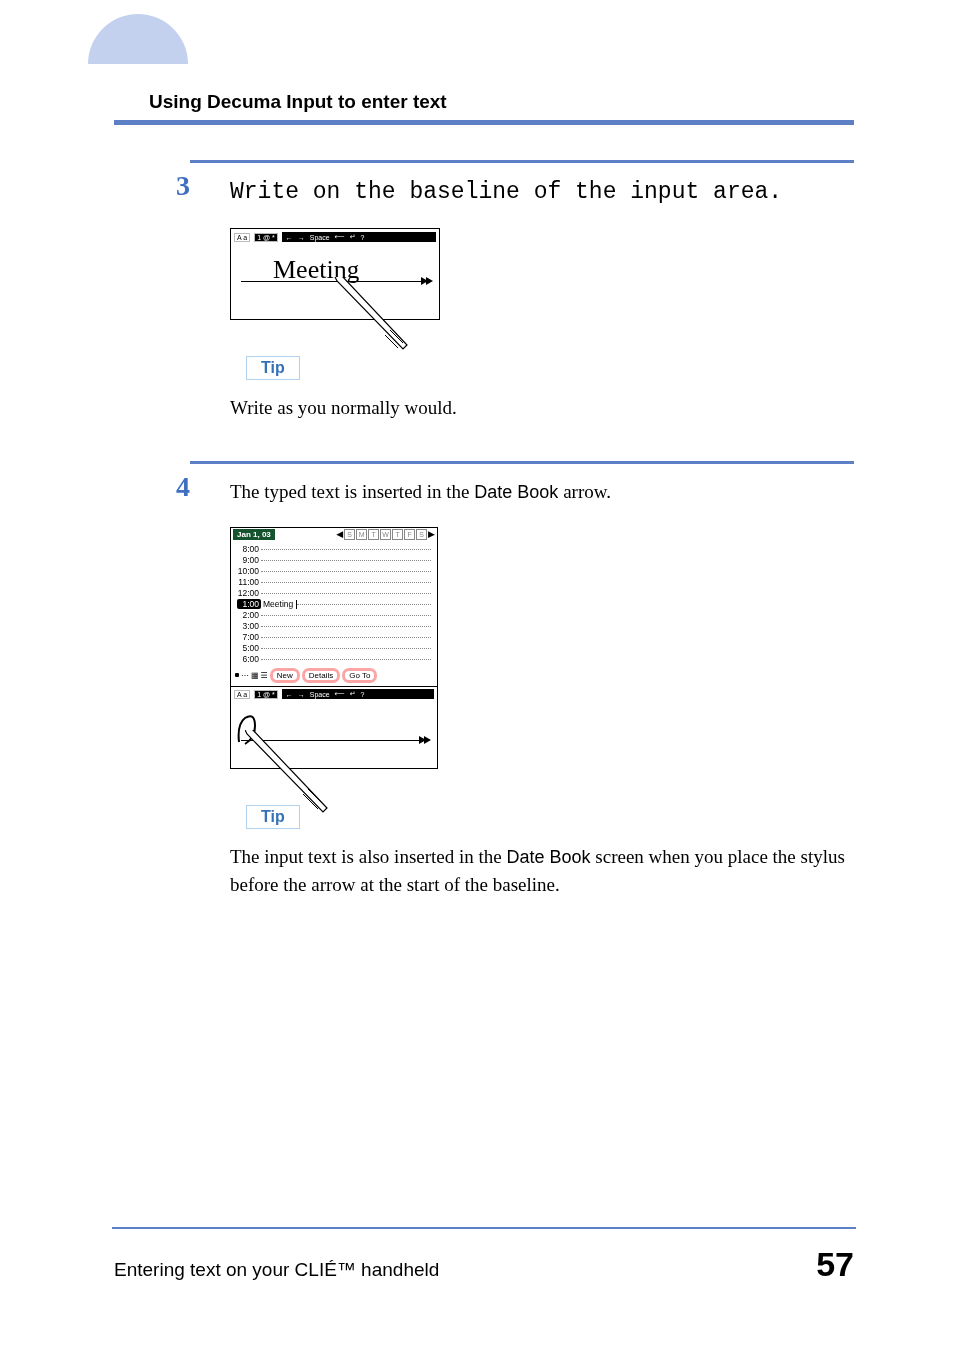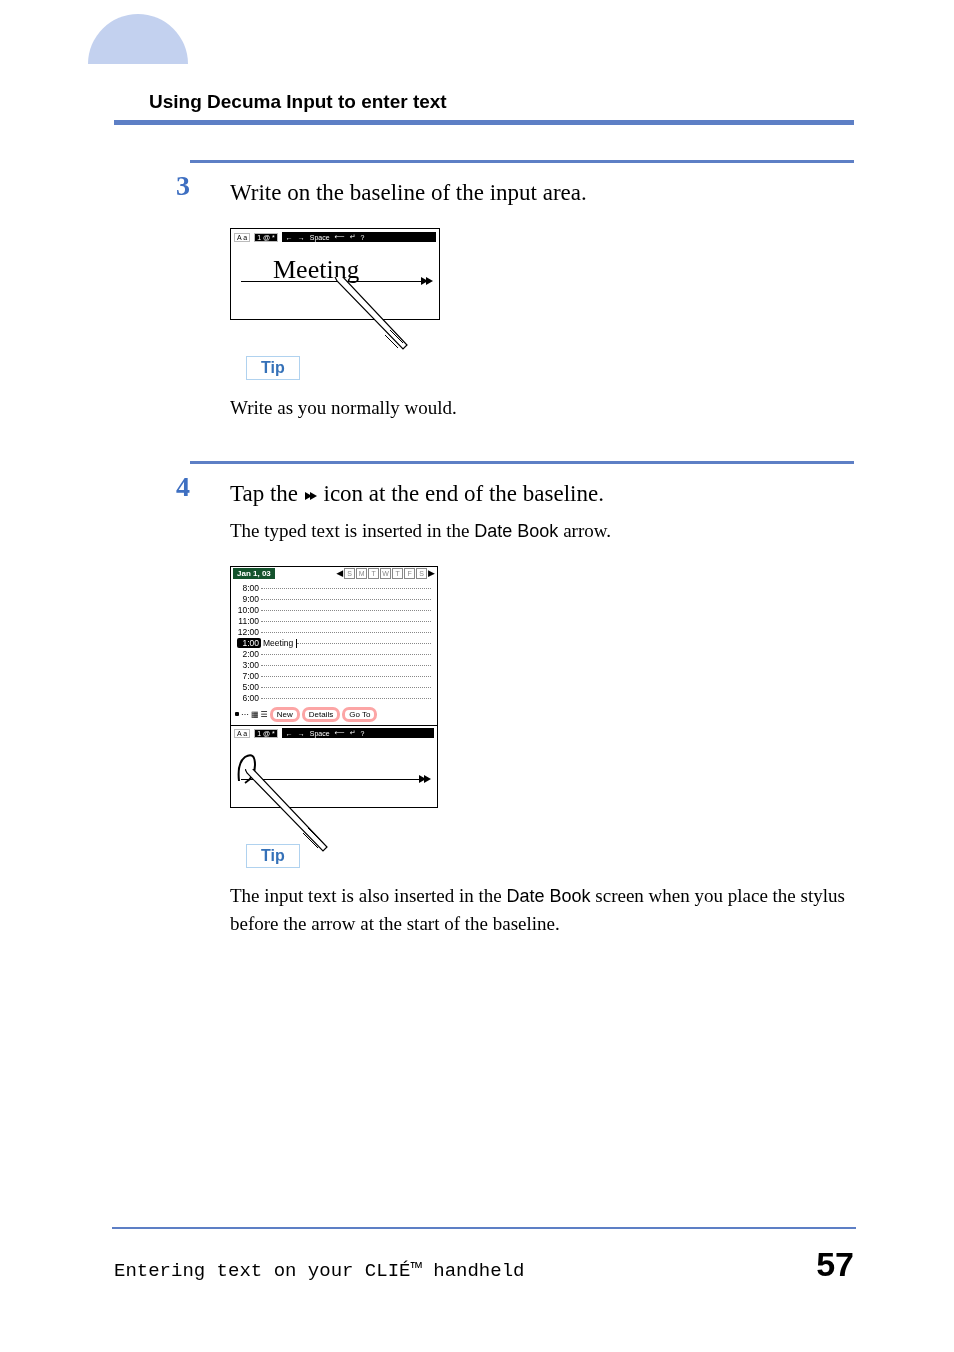--- a/index.html
+++ b/index.html
@@ -10,21 +10,21 @@
   .corner-arc { position: absolute; left: 88px; top: 14px; width: 100px; height: 100px; background: #c3d1ef; border-radius: 50%; }
   .corner-arc::after { content: ""; position: absolute; left: 0; top: 50px; width: 120px; height: 80px; background: #fff; }
   .header-title { font-weight: bold; font-size: 19px; color: #000; font-family: Arial, Helvetica, sans-serif; padding-bottom: 10px; }
   .header-region { position: absolute; left: 0; top: 0; width: 954px; height: 130px; }
 
   .header-blue-line { position: absolute; left: 114px; top: 120px; width: 740px; height: 5px; background: #5d7fc5; }
 
   .step-block { position: absolute; left: 190px; right: 100px; }
   .step-rule { height: 3px; background: #5d7fc5; margin-bottom: 14px; }
   .step-num { color: #3e6fc1; font-weight: bold; font-size: 28px; font-family: "Times New Roman", Times, serif; position: absolute; left: -30px; top: 10px; width: 30px; text-align: right;}
-  .step-text { font-size: 23px; line-height: 1.35; font-family: Liberation Serif, serif; }
+  .step-text { font-size: 23px; line-height: 1.35; font-family: Liberation Mono, monospace; }
   .step-body { font-size: 19px; font-family: "Times New Roman", Times, serif; line-height: 1.5; margin-top: 8px; }
   .step-body .bold { font-weight: normal; font-family: Arial, sans-serif; font-size: 18px; }
 
   
   .figure { margin-top: 20px; }
   .ip-frame { width: 210px; border: 1px solid #000; }
   .ip-toolbar { height: 16px; font-size: 8px; padding: 2px 3px; display: flex; align-items: center; gap: 4px; }
   .ip-btn { border: 1px solid #bbb; padding: 0 2px; font-size: 7px; }
   .ip-btn.inv { background: #000; color: #fff; }
   .ip-dark { background: #000; color: #fff; flex: 1; display: flex; align-items: center; gap: 5px; padding: 1px 4px; }
@@ -52,21 +52,21 @@
   .db-row.sel .db-entry { font-size: 8.5px; padding: 0 2px;}
   .db-btns { display: flex; gap: 2px; padding: 3px 4px; align-items: center;}
   .db-btns .pill { border: 3px solid #fca5a5; border-radius: 7px; font-size: 8px; padding: 0 4px; }
   .db-btns .dot { width: 4px; height: 4px; background: #000; border-radius: 1px;}
   .db-btns .msmall { font-size: 8px;}
 
   
   .footer { position: absolute; left: 114px; right: 100px; bottom: 68px; }
   .footer-line { height: 2px; background: #5d7fc5; margin-left: -2px; margin-right: -2px; }
   .footer-row { display: flex; justify-content: space-between; align-items: baseline; margin-top: 16px;}
-  .footer-text { font-size: 19px; font-family: Liberation Mono, monospace; }
+  .footer-text { font-size: 19px; }
   .footer-pn { font-size: 34px; font-weight: bold; text-align: center; }
 
   .kern { letter-spacing: 0;}
 </style>
 </head>
 <body>
 
 <div class="page">
 
   <div class="corner-arc"></div>
@@ -117,25 +117,20 @@
         <div class="tip-box">Tip</div>
         <div class="step-body">Write as you normally would.</div>
       </div>
     </div>
   </div>
 
   <div class="step-block" style="top:461px;">
     <div class="step-rule"></div>
     <div class="step-num">4</div>
     <div style="padding-left:40px;">
-      <div class="step-text kern">
-        <span>Tap the </span><svg width="14" height="14" viewBox="0 0 14 14" style="vertical-align:middle">
-            <path d="M1 3 L8 7 L1 11 Z M6 3 L13 7 L6 11 Z" fill="#000"></path>
-          </svg><span> icon at the end of the baseline.</span>
-      </div>
       <div class="step-body">
         <span>The typed text is inserted in the </span><span class="bold">Date Book</span><span> arrow.</span>
       </div>
 
       <div class="figure">
         <div class="db-frame">
           <div class="db-top">
             <span class="db-date">Jan 1, 03</span>
             <span class="db-days">
               <span class="tri">◀</span>

